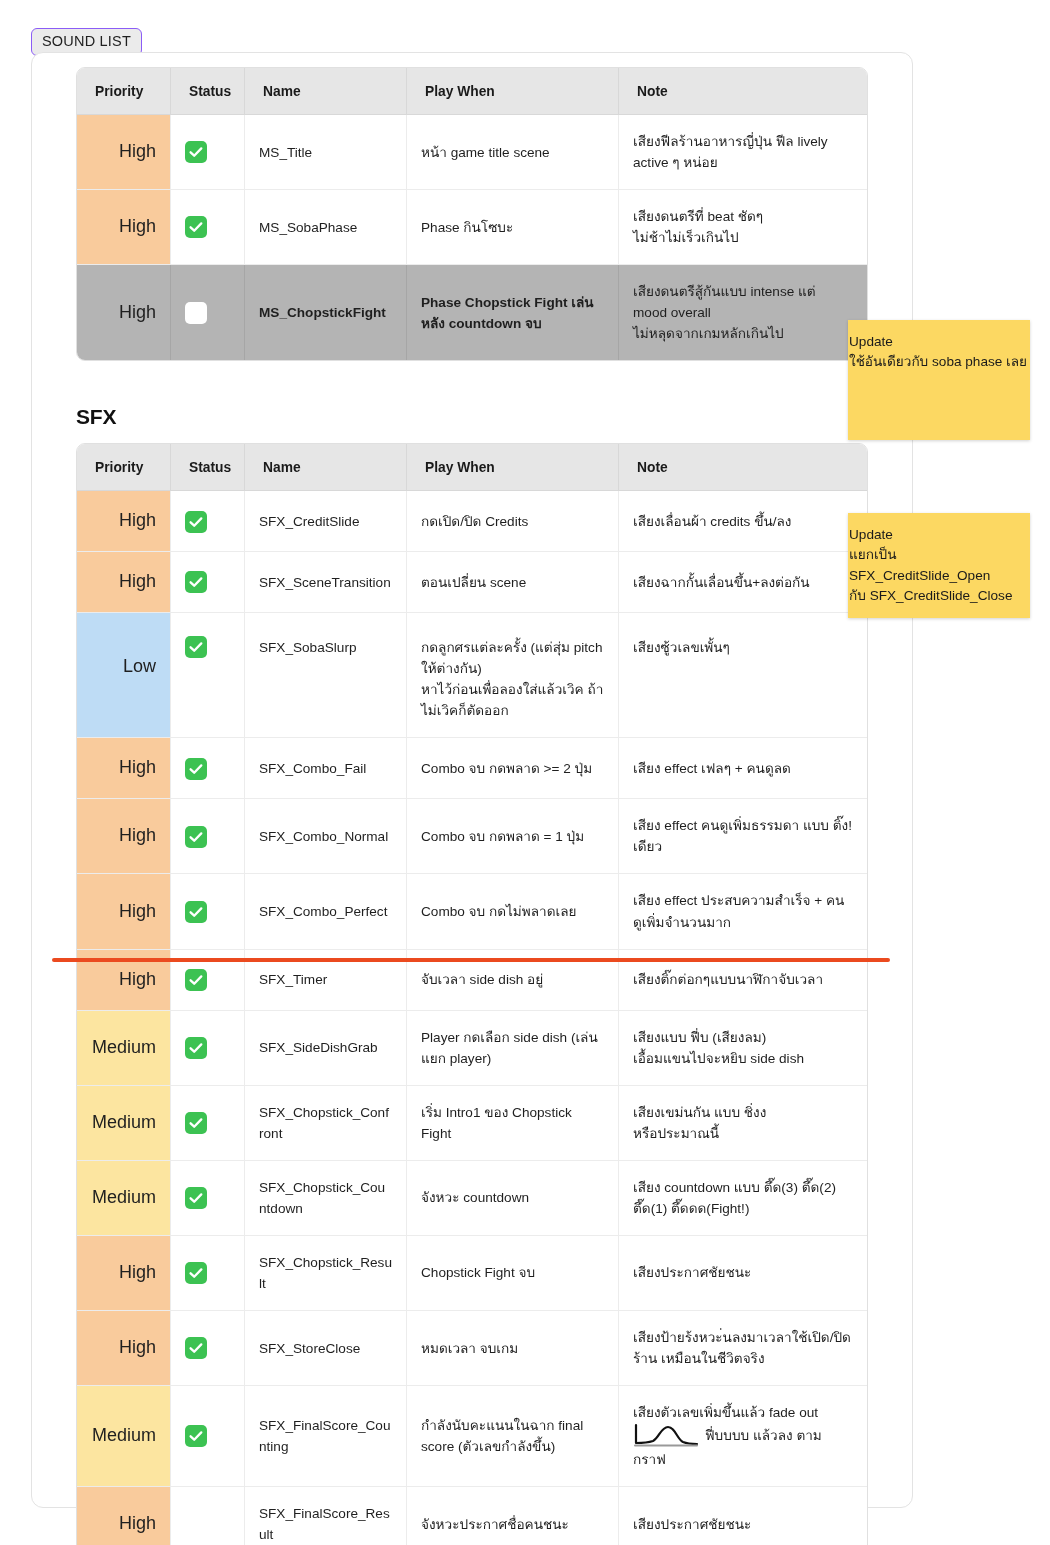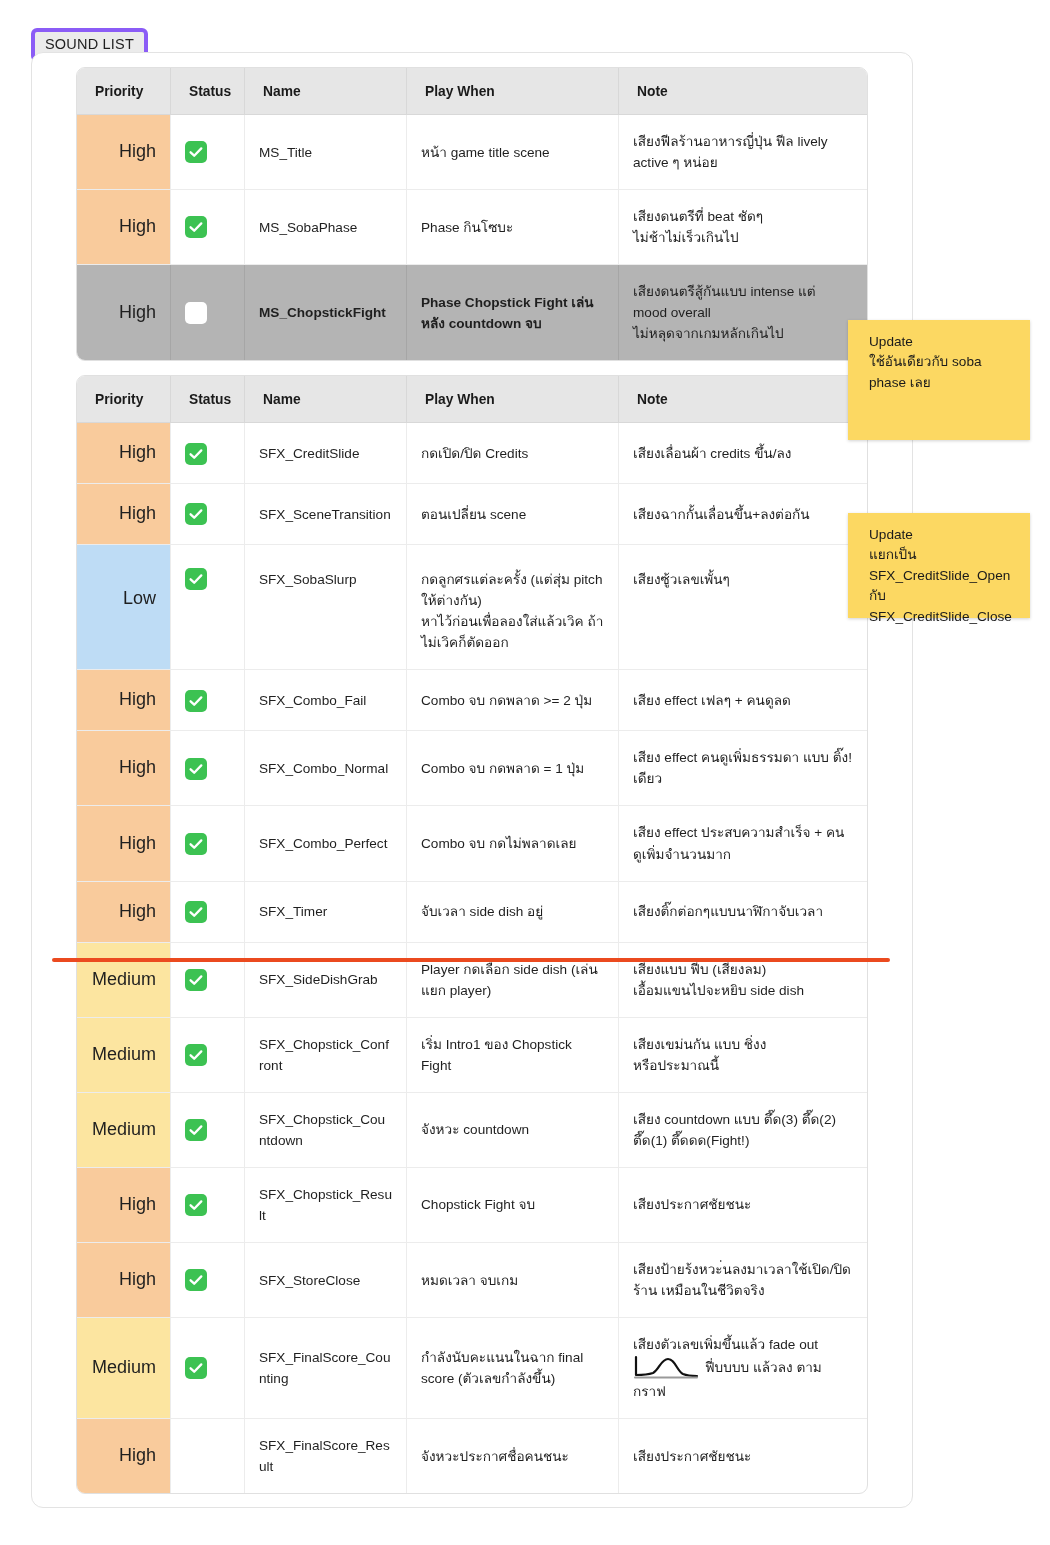--- a/index.html
+++ b/index.html
@@ -17,21 +17,21 @@
     background: #ffffff;
     overflow: hidden;
   }
 
   
   .chip {
     position: absolute;
     left: 31px;
     top: 28px;
     background: #ebebeb;
-    border: 4px solid #8b5cf6;
+    border: 1px solid #8b5cf6;
     border-radius: 6px;
     padding: 4px 10px 5px 10px;
     font-size: 14.5px;
     font-weight: 400;
     color: #1f1f1f;
     letter-spacing: .2px;
     line-height: 1.2;
   }
 
   
@@ -134,21 +134,21 @@
   .notecell .doodle-wrap { display: block; }
   .doodle { vertical-align: -9px; margin-right: 4px; }
 
   
   .sticky {
     position: absolute;
     background: #fcd862;
     color: #1a1a1a;
     font-size: 13.6px;
     line-height: 1.5;
-    padding: 12px 21px;
+    padding: 12px 1px;
     box-shadow: 0 1px 3px rgba(0,0,0,.18);
     z-index: 20;
   }
 
   
   .redline {
     position: absolute;
     background: #eb4a1f;
     height: 4px;
     border-radius: 2px;
@@ -221,20 +221,21 @@
             </td>
             <td style="font-weight:bold">MS_ChopstickFight</td>
             <td style="white-space:pre-line;font-weight:bold">Phase Chopstick Fight เล่นหลัง countdown จบ</td>
             <td style="white-space:pre-line">เสียงดนตรีสู้กันแบบ intense แต่ mood overall
 ไม่หลุดจากเกมหลักเกินไป</td>
           </tr>
 
         </tbody>
       </table>
 
+      <h2 class="section" style="margin-top:44px;">SFX</h2>
       <div style="height:14px"></div>
       <table class="sound">
         <colgroup>
           <col class="c-priority">
             <col class="c-status">
             <col class="c-name">
             <col class="c-play">
             <col class="c-note">
         </colgroup>
         <thead>

